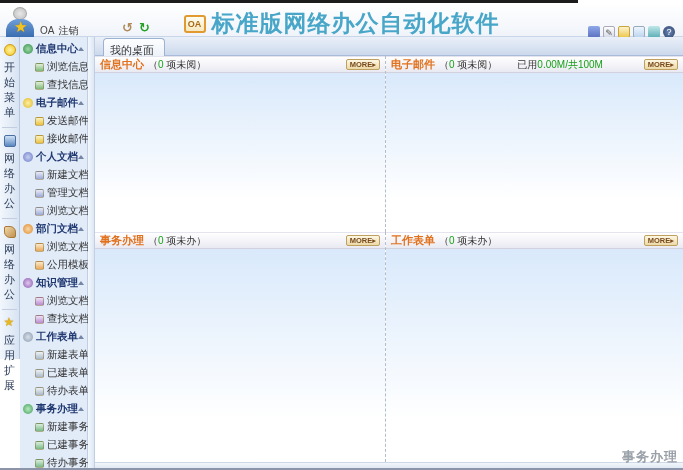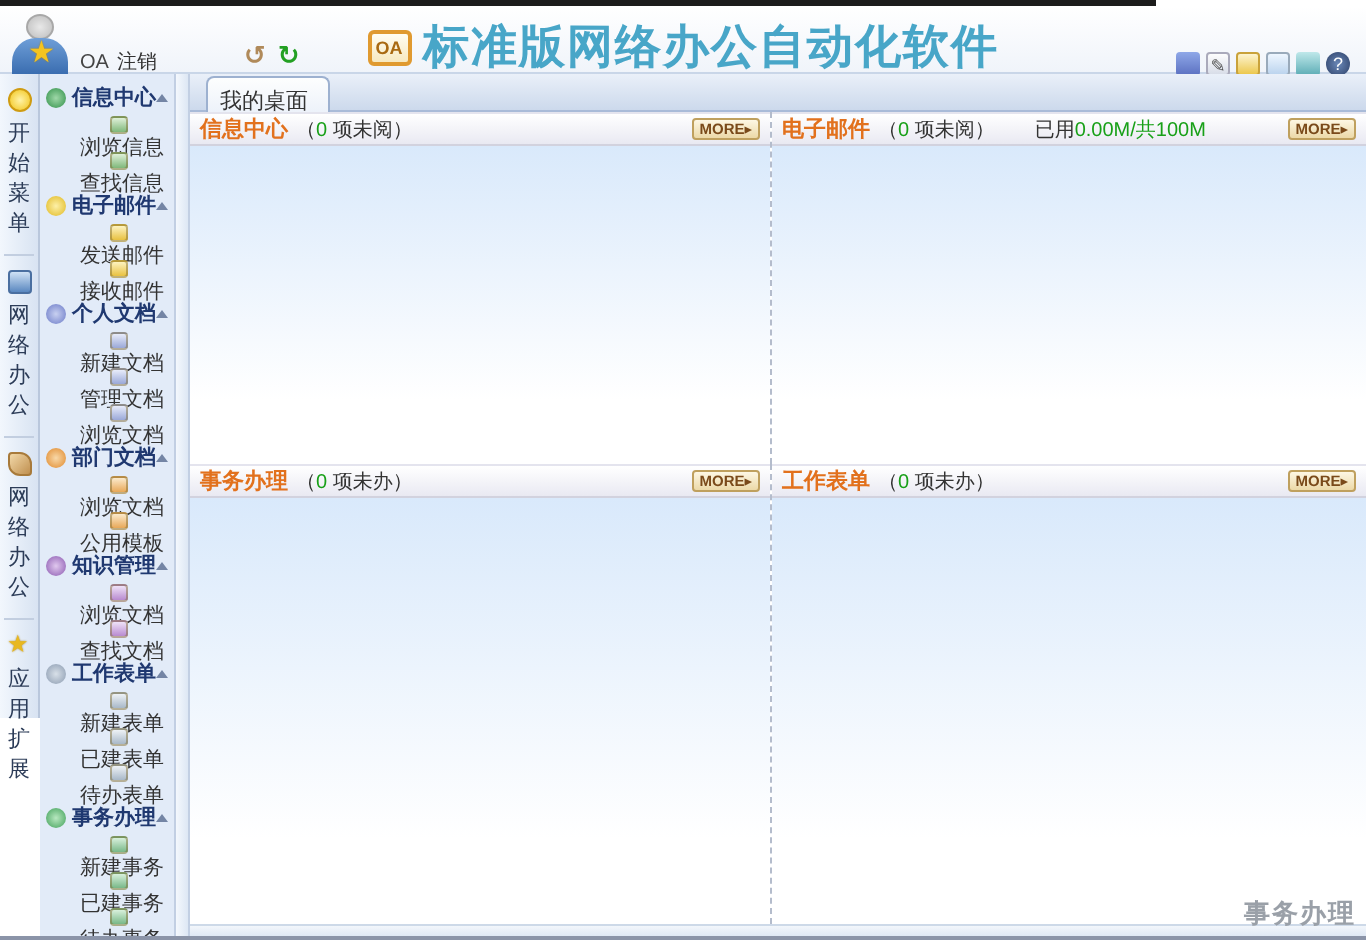--- a/index.html
+++ b/index.html
@@ -58,21 +58,21 @@
   .rail-label { width:13px; font-size:11px; line-height:15px; color:#2c3c58; word-break:break-all; text-align:center; }
 
   
   .sidebar { position:absolute; left:20px; top:37px; width:68px; height:433px;
     background:#e2ebf8; border-right:1px solid #c2cfe3; padding-top:3px; }
   .sec-head { display:flex; align-items:center; height:18px; padding:0 3px; cursor:pointer; }
   .sec-icon { width:10px; height:10px; border-radius:50%; margin-right:3px; flex:none; }
   .sec-label { font-size:10.5px; font-weight:bold; color:#1f3870; white-space:nowrap; }
   .sec-caret { margin-left:auto; width:0; height:0; border-left:3px solid transparent;
     border-right:3px solid transparent; border-bottom:4px solid #7485a5; }
-  .menu-item { display:flex; align-items:center; height:18px; padding-left:15px; cursor:pointer;flex-direction:column; }
+  .menu-item { display:flex; align-items:center; height:18px; padding-left:15px; cursor:pointer; }
   .item-icon { width:9px; height:9px; border-radius:2px; margin-right:3px; flex:none;
     border:1px solid rgba(120,100,40,.45); }
   .item-label { font-size:10.5px; color:#333; white-space:nowrap; }
   
   .s0 .sec-icon{background:radial-gradient(#9fd8a8,#2f8f48);} .s0 .item-icon{background:linear-gradient(#dff0d8,#7fb87a);}
   .s1 .sec-icon{background:radial-gradient(#fdf0a8,#e0b81f);} .s1 .item-icon{background:linear-gradient(#fdf3c0,#e8c140);}
   .s2 .sec-icon{background:radial-gradient(#c8d0f0,#6a7ac8);} .s2 .item-icon{background:linear-gradient(#e8ecfa,#9aa8d8);}
   .s3 .sec-icon{background:radial-gradient(#f8d8a8,#e0882a);} .s3 .item-icon{background:linear-gradient(#fbeacc,#e8a858);}
   .s4 .sec-icon{background:radial-gradient(#e0c8ee,#8a58b0);} .s4 .item-icon{background:linear-gradient(#efe2f8,#b88ad0);}
   .s5 .sec-icon{background:radial-gradient(#d8e0e8,#8a9ab0);} .s5 .item-icon{background:linear-gradient(#eef2f6,#a8b8c8);}

